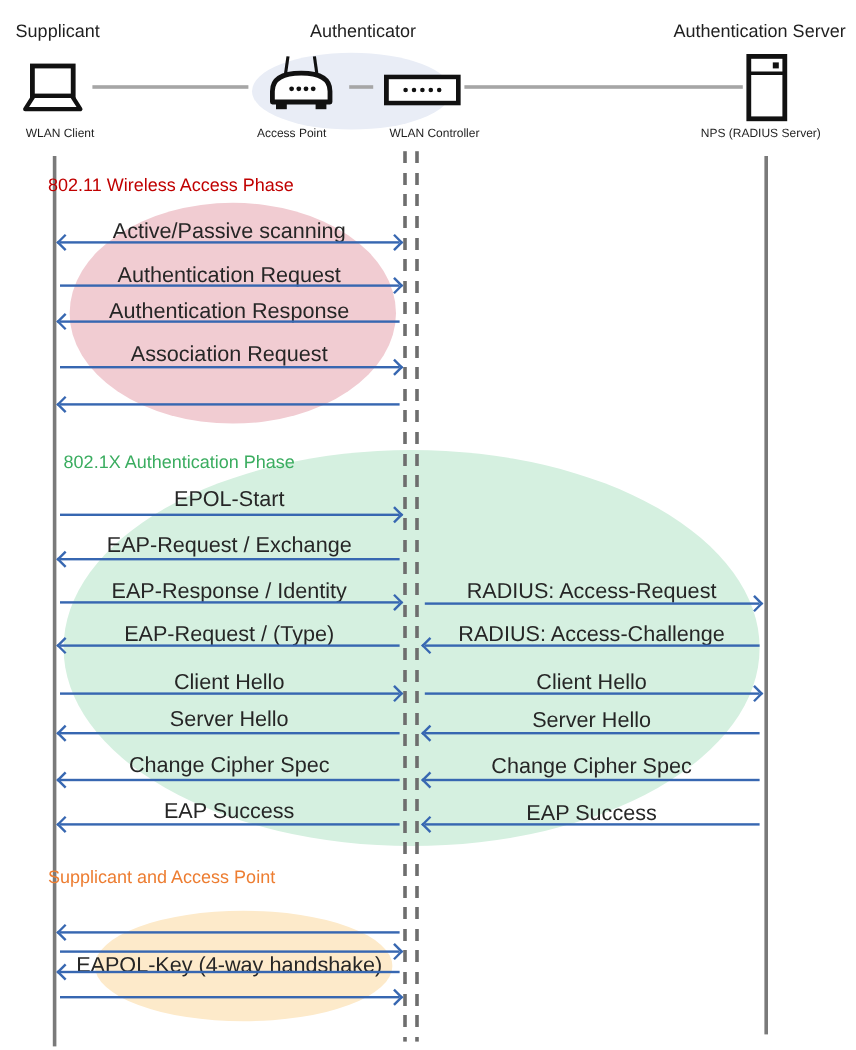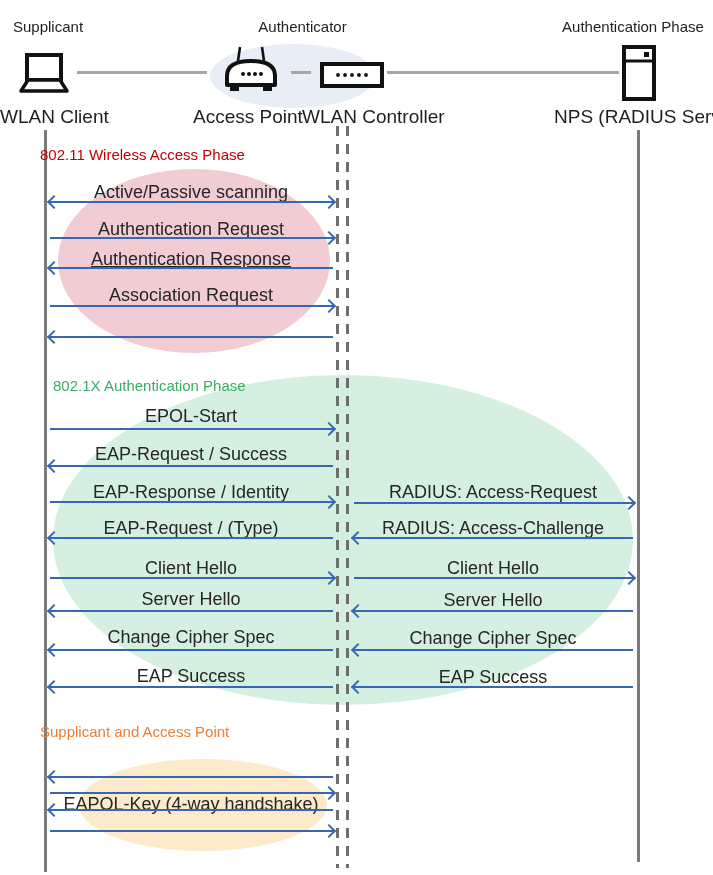--- a/index.html
+++ b/index.html
@@ -8,21 +8,21 @@
     font-family:"Liberation Sans",sans-serif;color:#262626;
   }
   
   .blob{position:absolute;border-radius:50%;}
   .blob-header{left:210px;top:44px;width:166px;height:64px;background:var(--ellipse-header-blue,#E9EDF6);}
   .blob-red{left:58px;top:169px;width:272px;height:184px;background:var(--ellipse-pink,#F1CCD2);}
   .blob-green{left:53px;top:375px;width:580px;height:330px;background:var(--ellipse-green,#D5F0E0);}
   .blob-orange{left:79px;top:759px;width:248px;height:92px;background:var(--ellipse-orange,#FDEACA);}
   
   .role{position:absolute;top:18px;font-size:15px;color:#1f1f1f;white-space:nowrap;text-align:center;}
-  .device{position:absolute;top:106px;font-size:19px;color:#1f1f1f;text-align:center;white-space:nowrap;}
+  .device{position:absolute;top:106px;font-size:10px;color:#1f1f1f;text-align:center;white-space:nowrap;}
   .conn{position:absolute;top:71px;height:3px;background:#A6A6A6;}
   .icon{position:absolute;}
   
   .lifeline{position:absolute;width:3px;background:var(--lifeline-gray,#7a7a7a);}
   .dashedline{position:absolute;width:3px;background:repeating-linear-gradient(to bottom,#6e6e6e 0 10px,transparent 10px 18px);}
   
   .phase-title{position:absolute;width:300px;font-size:15px;white-space:nowrap;}
   
   .msg{position:absolute;width:300px;text-align:center;font-size:18px;color:var(--label-text,#262626);white-space:nowrap;}
   .msgL{left:41px;}
@@ -48,21 +48,21 @@
   <div class="blob blob-red"></div>
   <div class="blob blob-green"></div>
   <div class="blob blob-orange"></div>
 
   <div class="conn" style="left:77px;width:130px;"></div>
   <div class="conn" style="left:291px;width:20px;"></div>
   <div class="conn" style="left:387px;width:232px;"></div>
 
   <div class="role" style="left:13px;">Supplicant</div>
   <div class="role" style="left:230px;width:145px;text-align:center;">Authenticator</div>
-  <div class="role" style="left:553px;width:160px;text-align:center;">Authentication Phase</div>
+  <div class="role" style="left:553px;width:160px;text-align:center;">Authentication Server</div>
 
   <div class="icon" style="left:14px;top:52px;">
     <svg width="60" height="44" viewBox="0 0 60 44">
       <rect x="13" y="3" width="34" height="25" fill="#fff" stroke="#111" stroke-width="4"></rect>
       <path d="M7 39 L14 28 H46 L53 39 Z" fill="#fff" stroke="#111" stroke-width="3.5" stroke-linejoin="round"></path>
     </svg>
   </div>
   <div class="icon" style="left:221px;top:45px;">
     <svg width="60" height="52" viewBox="0 0 60 52">
       <path d="M19 2 L17 16" stroke="#111" stroke-width="2.6" fill="none"></path>
@@ -105,24 +105,24 @@
   <div class="lifeline" style="left:637px;top:130px;height:732px;"></div>
 
   <div class="phase-title" style="left:40px;top:146px;color:var(--phase-red,#C00000);">802.11 Wireless Access Phase</div>
   <div class="phase-title" style="left:53px;top:377px;color:var(--phase-green,#3BAD60);">802.1X Authentication Phase</div>
   <div class="phase-title" style="left:40px;top:722px;color:var(--phase-orange,#ED7D31);line-height:19px;">
     <div>Supplicant and Access Point</div>
   </div>
 
   <div class="msg msgL" style="top:182px;">Active/Passive scanning</div>
   <div class="msg msgL" style="top:219px;">Authentication Request</div>
-  <div class="msg msgL" style="top:249px;text-decoration:underline;">Authentication Response</div>
+  <div class="msg msgL" style="top:249px;">Authentication Response</div>
   <div class="msg msgL" style="top:285px;">Association Request</div>
   <div class="msg msgL" style="top:406px;">EPOL-Start</div>
-  <div class="msg msgL" style="top:444px;">EAP-Request / Success</div>
+  <div class="msg msgL" style="top:444px;">EAP-Request / Exchange</div>
   <div class="msg msgL" style="top:482px;">EAP-Response / Identity</div>
   <div class="msg msgL" style="top:518px;">EAP-Request / (Type)</div>
   <div class="msg msgL" style="top:558px;">Client Hello</div>
   <div class="msg msgL" style="top:589px;">Server Hello</div>
   <div class="msg msgL" style="top:627px;">Change Cipher Spec</div>
   <div class="msg msgL" style="top:666px;">EAP Success</div>
   <div class="msg msgL" style="top:794px;">EAPOL-Key (4-way handshake)</div>
 
   <div class="msg msgR" style="top:482px;">RADIUS: Access-Request</div>
   <div class="msg msgR" style="top:518px;">RADIUS: Access-Challenge</div>

